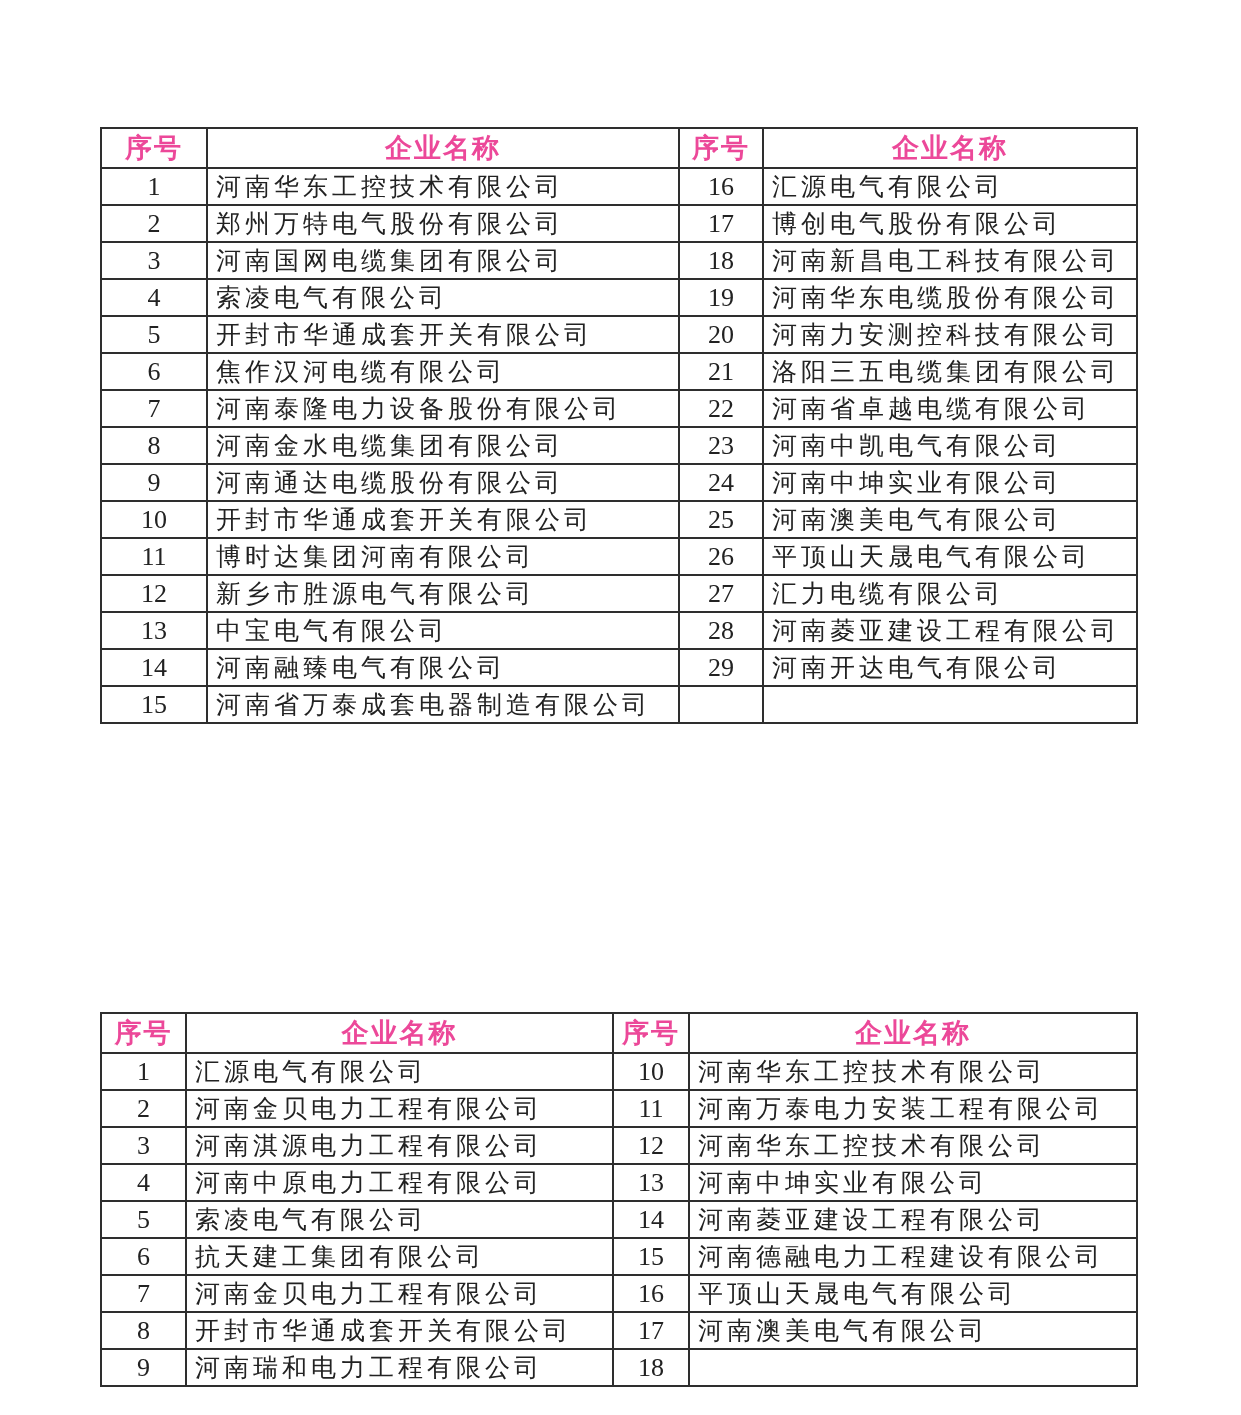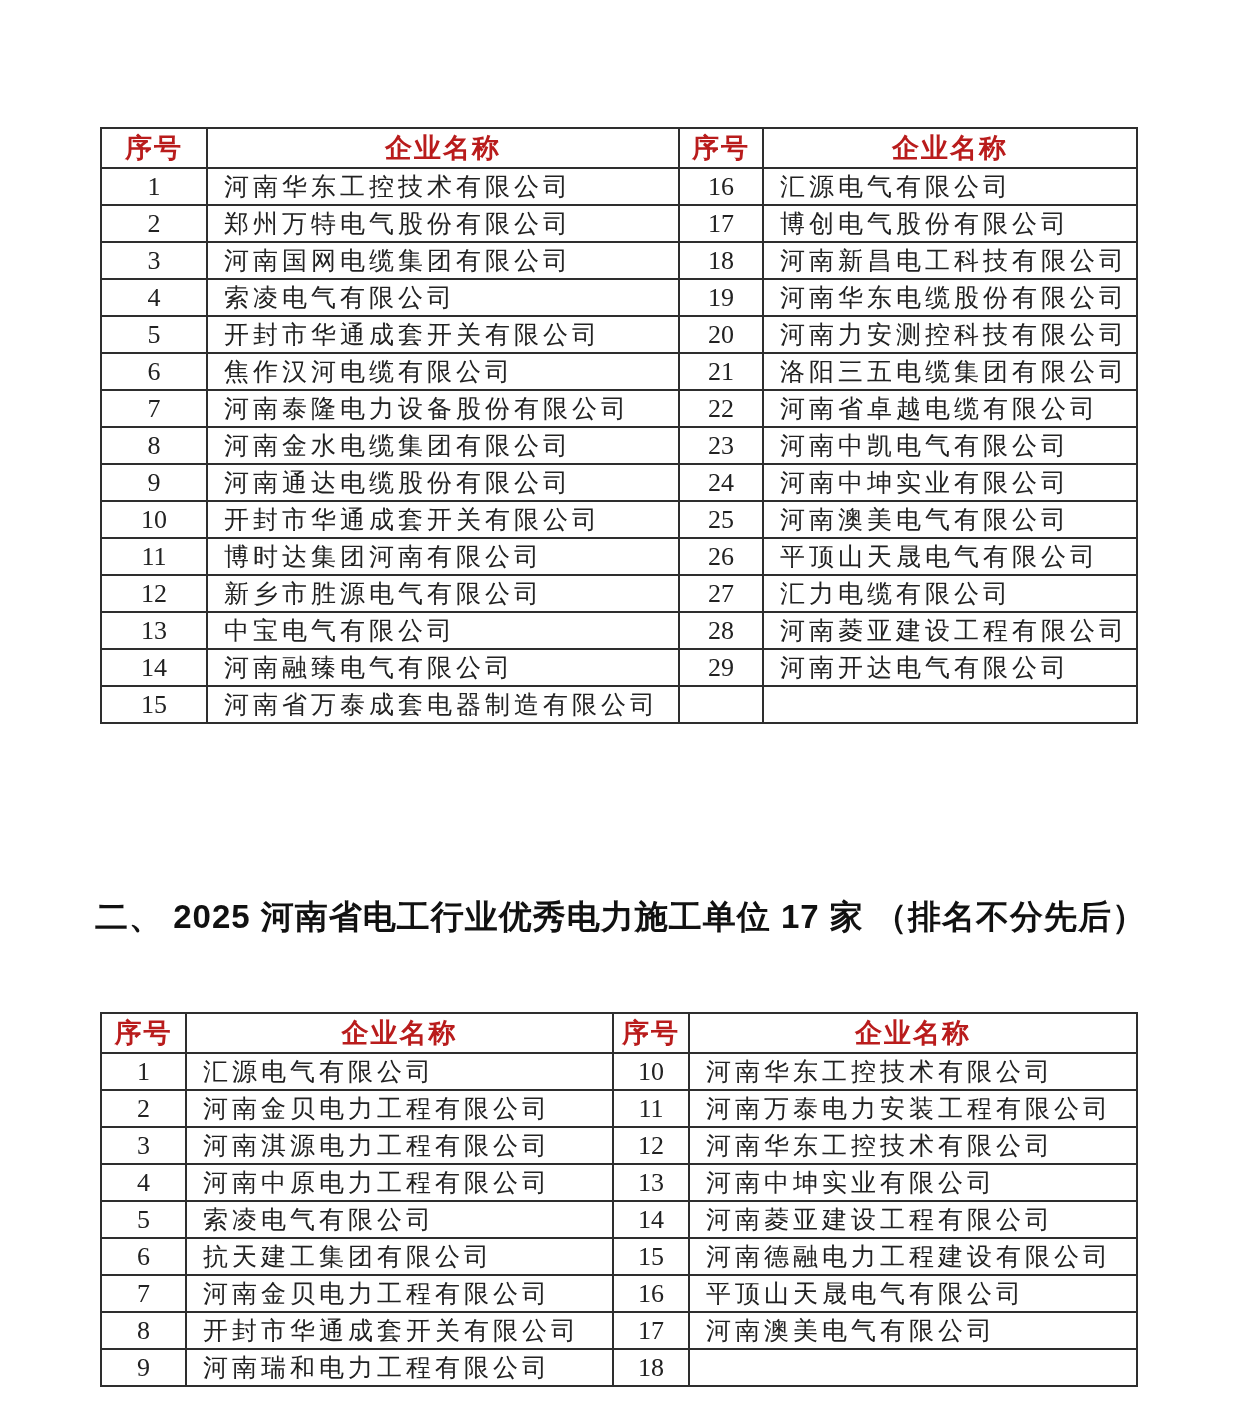--- a/index.html
+++ b/index.html
@@ -42,36 +42,36 @@
     overflow: hidden;
     white-space: nowrap;
   }
   .company-table th {
     height: 40px;
     font-family: "Liberation Serif", serif;
     font-weight: 700;
     font-size: 27px;
     letter-spacing: 2px;
     text-align: center;
-    color: #b91c1c;
+    color: #ec4899;
   }
   .company-table td {
     height: 37px;
     font-size: 25px;
     color: #222222;
   }
   .company-table td.seq {
     text-align: center;
     font-family: "Liberation Serif", serif;
     letter-spacing: 0;
     font-size: 26px;
   }
   .company-table td.name {
     text-align: left;
-    padding-left: 16px;
+    padding-left: 8px;
     letter-spacing: 4px;
   }
   
   .tbl1 col.c1 { width: 106px; }
   .tbl1 col.c2 { width: 472px; }
   .tbl1 col.c3 { width: 84px;  }
   .tbl1 col.c4 { width: 374px; }
   .tbl2 col.c1 { width: 85px;  }
   .tbl2 col.c2 { width: 427px; }
   .tbl2 col.c3 { width: 76px;  }
@@ -185,21 +185,20 @@
         </tr>
         <tr>
           <td class="seq">15</td>
           <td class="name">河南省万泰成套电器制造有限公司</td>
           <td class="seq"></td>
           <td class="name"></td>
         </tr>
       </tbody>
     </table>
 
-  <div class="sec-title t2">二、 2025 河南省电工行业优秀电力施工单位 17 家 （排名不分先后）</div>
 
   <table class="company-table tbl2">
     <colgroup>
       <col class="c1">
         <col class="c2">
         <col class="c3">
         <col class="c4">
     </colgroup>
   <thead>
         <tr>

